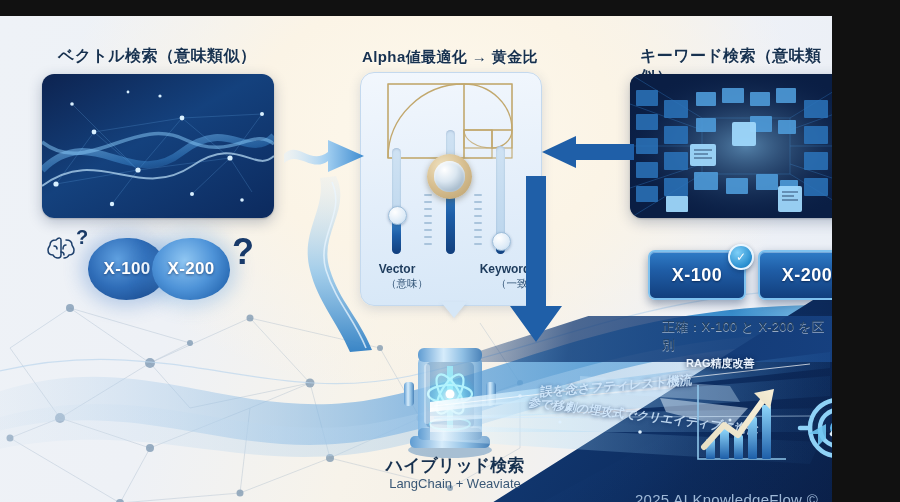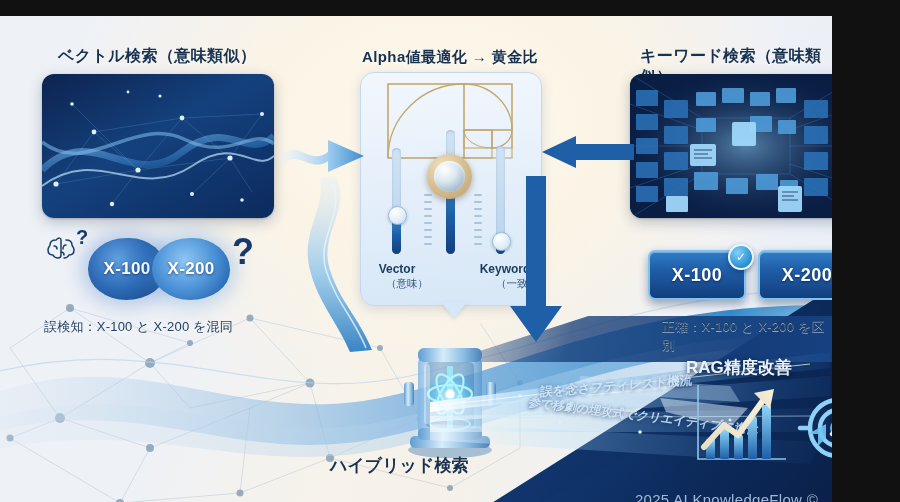--- a/index.html
+++ b/index.html
@@ -158,36 +158,36 @@
 
   
   .arrow-svg{position:absolute;pointer-events:none;}
   #arrow-left-in{left:282px;top:118px;width:86px;height:46px;}
   #arrow-right-in{left:540px;top:118px;width:96px;height:36px;}
   #flow-down-left{left:300px;top:158px;width:80px;height:180px;}
   #flow-down-right{left:500px;top:160px;width:66px;height:180px;}
 
   
   #capsule-wrap{position:absolute;left:392px;top:322px;width:116px;height:120px;}
-  #cap-title{position:absolute;left:330px;top:438px;width:250px;text-align:left;
+  #cap-title{position:absolute;left:330px;top:438px;width:250px;text-align:center;
     font-size:17px;font-weight:bold;color:#17314f;}
   #cap-sub{position:absolute;left:330px;top:460px;width:250px;text-align:center;
     font-size:13px;color:#3a5876;}
 
   
   #beams{position:absolute;left:430px;top:330px;width:400px;height:135px;}
   .persp{
     position:absolute;color:#cfe6fb;font-weight:bold;white-space:nowrap;
     text-shadow:0 1px 4px rgba(10,40,90,.8);opacity:.88;
   }
   #persp1{left:540px;top:362px;font-size:12.5px;transform:rotate(-4.5deg) skewX(-7deg);}
   #persp2{left:528px;top:392px;font-size:12px;transform:rotate(7deg) skewX(-9deg);}
 
   
-  #rag-title{position:absolute;left:686px;top:340px;font-size:17px;font-weight:bold;
+  #rag-title{position:absolute;left:686px;top:340px;font-size:11px;font-weight:bold;
     color:#eaf3fd;text-shadow:0 1px 5px rgba(4,20,50,.85);}
   #bars-icon{position:absolute;left:690px;top:365px;width:100px;height:85px;}
   #target-icon{position:absolute;left:796px;top:364px;width:88px;height:88px;}
   #copyright{position:absolute;right:14px;bottom:10px;font-size:15px;color:#9fb9d8;letter-spacing:.3px;}
 </style>
 </head>
 <body>
 
 <div id="stage">
 
@@ -290,21 +290,20 @@
     <g fill="none" stroke="#1d3f6b" stroke-width="1.5" stroke-linecap="round">
       <path d="M12 6c-4 0-6 2-6 5 0 1-2 2-2 5s2 5 5 5c1 2 3 3 5 3 2 0 3-1 3-3V6c0-2-2-3-5 0z"></path>
       <path d="M22 6c4 0 6 2 6 5 0 1 2 2 2 5s-2 5-5 5c-1 2-3 3-5 3"></path>
       <path d="M10 12c2 0 3 1 3 3M22 11c-2 0-3 2-3 4M17 18c2 0 3 1 3 3"></path>
     </g>
   </svg>
   <div id="qmark-small">?</div>
   <div class="blob" id="blob-x100">X-100</div>
   <div class="blob" id="blob-x200">X-200</div>
   <div id="qmark-big">?</div>
-  <div class="caption" id="cap-left">誤検知：X-100 と X-200 を混同</div>
 
   <div class="col-title" id="title-alpha">Alpha値最適化 → 黄金比</div>
 
   <div id="alpha-panel"></div>
   <div id="alpha-tail"></div>
 
   <svg id="spiral" viewBox="0 0 128 78">
     <g fill="none" stroke="#c2a86d" stroke-width="1.1">
       <rect x="2" y="2" width="124" height="74"></rect>
       <rect x="2" y="2" width="76" height="74"></rect>
@@ -496,20 +495,21 @@
         <ellipse cx="58" cy="56" rx="22" ry="9"></ellipse>
         <ellipse cx="58" cy="56" rx="22" ry="9" transform="rotate(60 58 56)"></ellipse>
         <ellipse cx="58" cy="56" rx="22" ry="9" transform="rotate(-60 58 56)"></ellipse>
       </g>
       <circle cx="58" cy="56" r="4.5" fill="#ffffff"></circle>
       <ellipse cx="58" cy="86" rx="20" ry="6" fill="none" stroke="#9ff3ff" stroke-width="2" opacity=".7"></ellipse>
       <rect x="32" y="26" width="6" height="60" rx="3" fill="#ffffff" opacity=".35"></rect>
     </svg>
   </div>
   <div id="cap-title">ハイブリッド検索</div>
+  <div id="cap-sub">LangChain + Weaviate</div>
 
   <svg id="beams" viewBox="0 0 400 135">
     <defs>
       <linearGradient id="bm" x1="0" y1="0" x2="1" y2="0">
         <stop offset="0" stop-color="#ffffff" stop-opacity=".95"></stop>
         <stop offset="35%" stop-color="#a9dcfa" stop-opacity=".6"></stop>
         <stop offset="100%" stop-color="#2a6fb8" stop-opacity=".12"></stop>
       </linearGradient>
     </defs>
     <path d="M0 56 L400 6 L400 22 L0 66 Z" fill="url(#bm)"></path>

